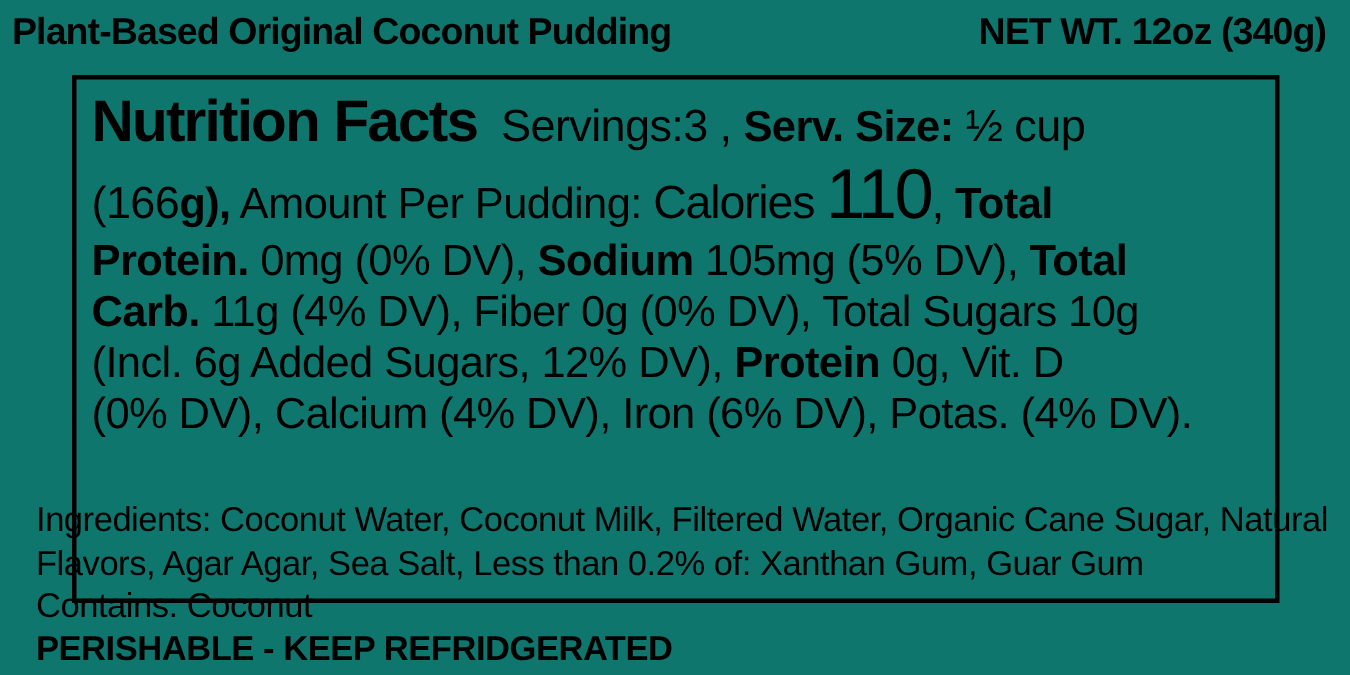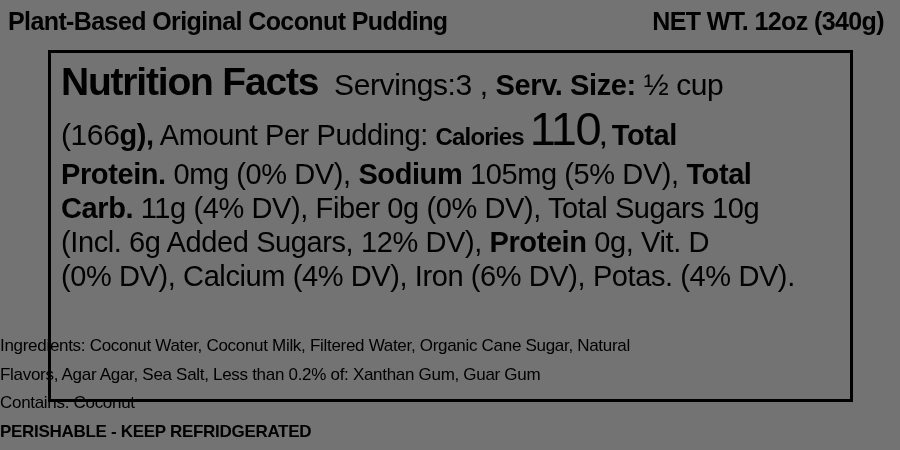--- a/index.html
+++ b/index.html
@@ -6,21 +6,21 @@
     margin: 0;
     padding: 0;
     background: #ffffff;
     font-family: "Liberation Sans", sans-serif;
     color: #000000;
   }
   .page {
     position: relative;
     width: 900px;
     height: 450px;
-    background: #737373;
+    background: #0f766e;
     overflow: hidden;
   }
   
   .header {
     position: absolute;
     left: 8px;
     right: 16px;
     top: 7px;
     display: flex;
     justify-content: space-between;
@@ -51,37 +51,37 @@
   .nf-line-1 { line-height: 41px; }
   .seg-title {
     font-weight: bold;
     font-size: 39px;
     letter-spacing: -1.2px;
   }
   .seg-servings { font-size: 30px; }
   .seg-bold { font-weight: bold; }
   .seg-italic { font-style: italic; }
   .seg-calories {
-    font-weight: bold;
-    font-size: 24px;
+    font-weight: normal;
+    font-size: 31px;
     letter-spacing: -0.8px;
     margin-top: 12px;
   }
   .seg-calories-value {
     font-weight: normal;
     font-size: 47px;
     letter-spacing: -1.5px;
   }
   
   .footer {
     position: absolute;
-    left: 0;
+    left: 24px;
     top: 332px;
     right: 8px;
-    font-size: 17px;
+    font-size: 23px;
     letter-spacing: -0.3px;
   }
   .footer p {
     margin: 0;
     line-height: 28.5px;
     white-space: nowrap;
   }
   .perishable { font-weight: bold; }
 </style>
 </head>

